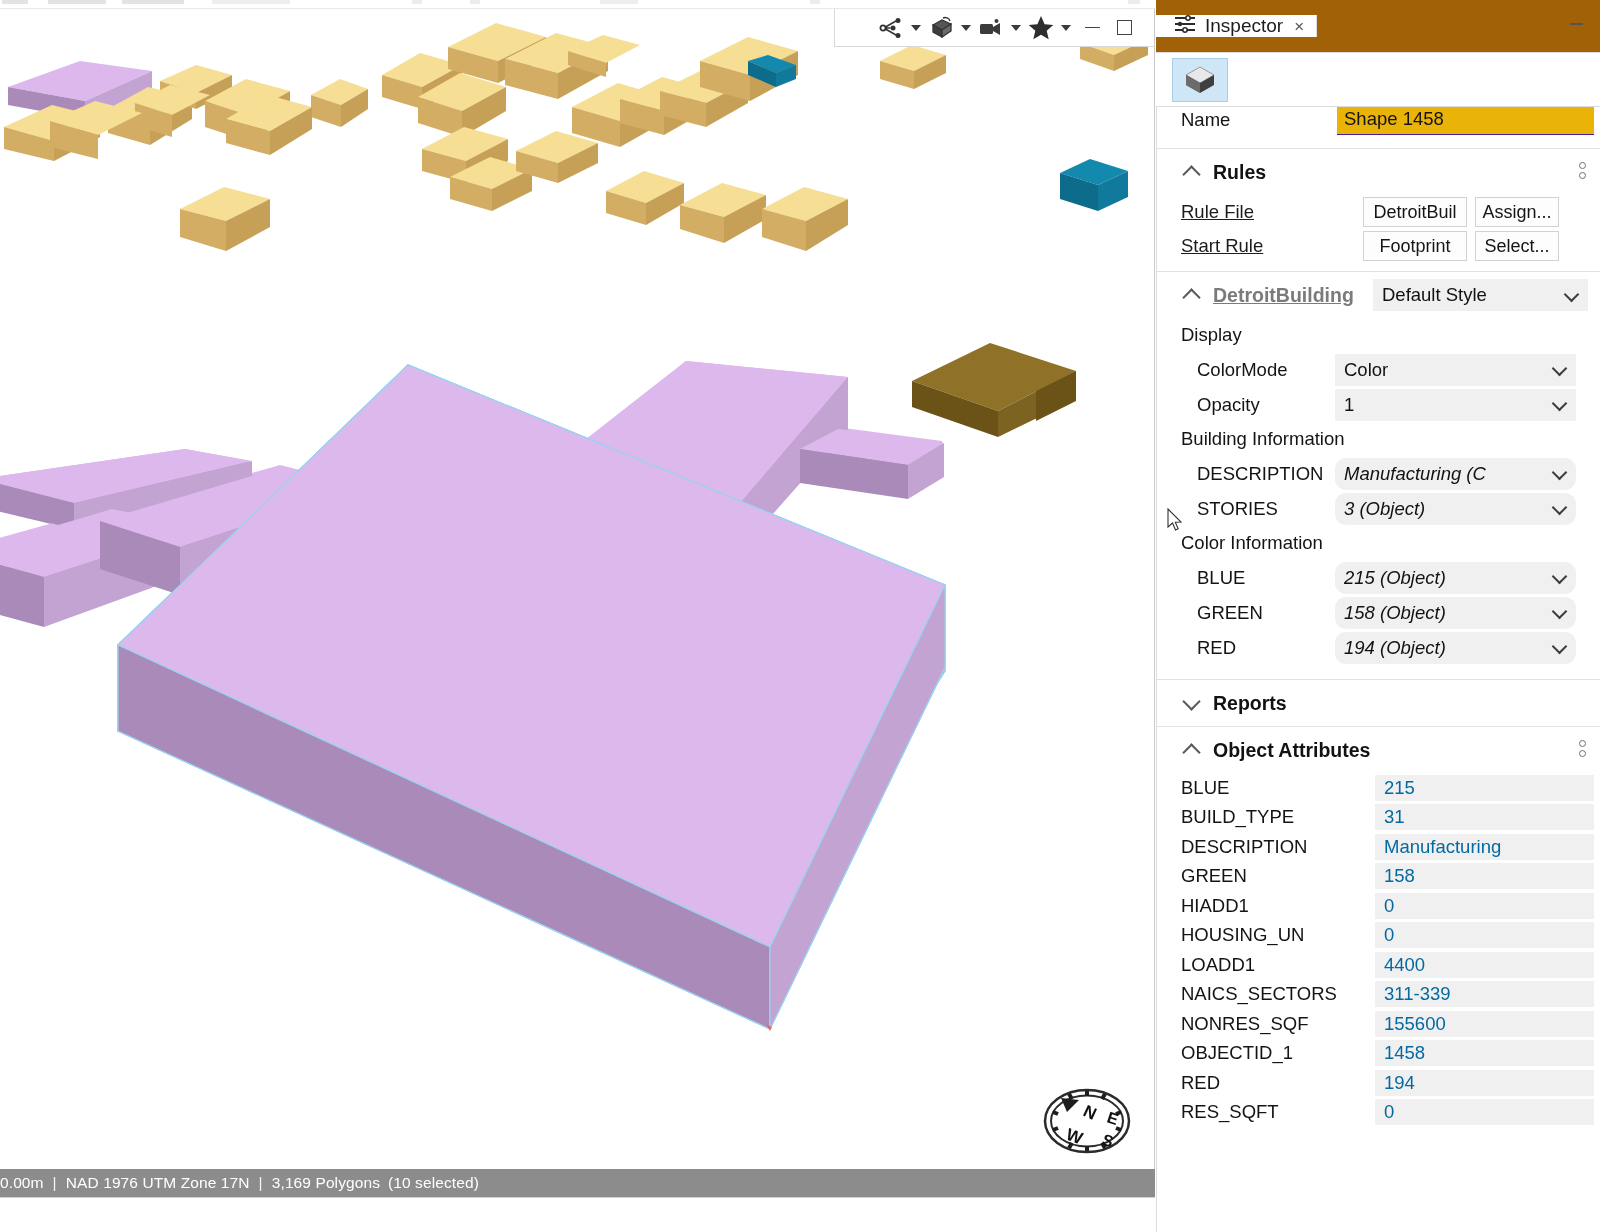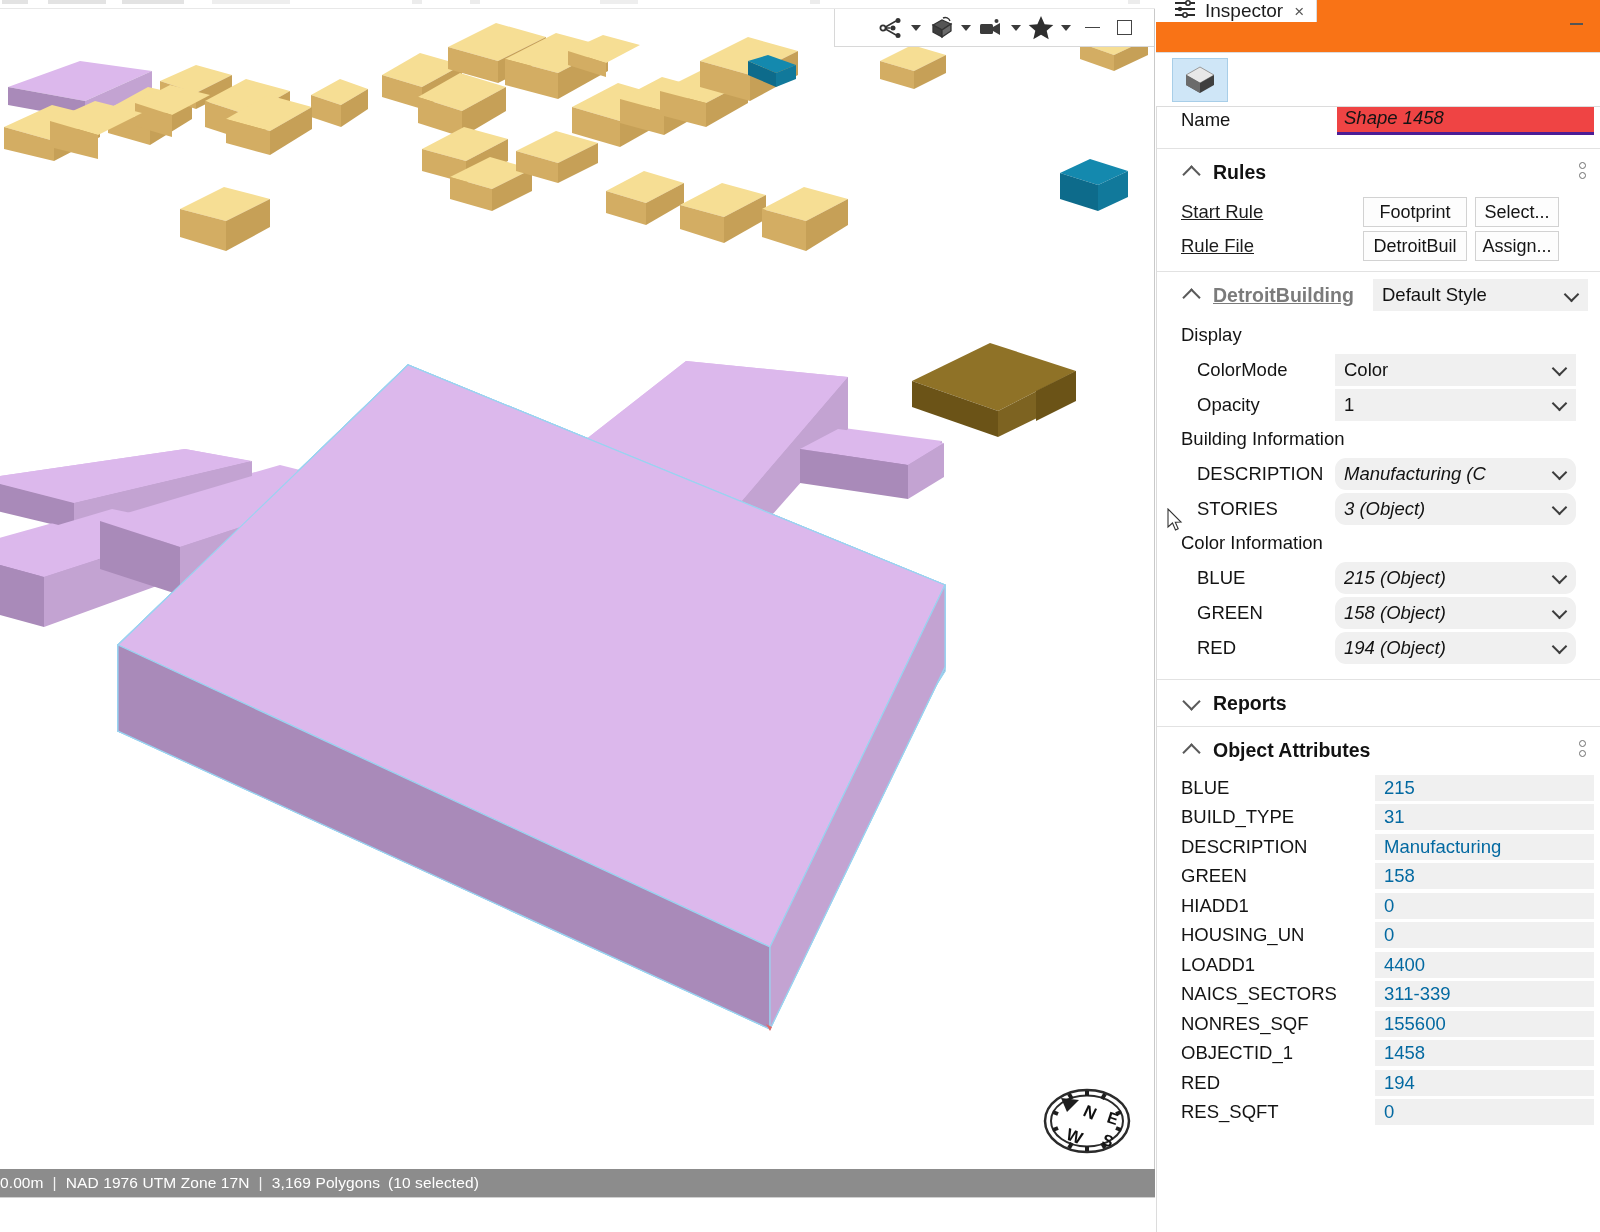--- a/index.html
+++ b/index.html
@@ -104,23 +104,23 @@
 
   
   .inspector {
     position: absolute; left: 1156px; top: 0;
     width: 444px; height: 1232px;
     background: #ffffff;
   }
   .tabbar {
     position: relative;
     height: 53px;
-    background: #f97316;
+    background: #a16207;
     border-bottom: 1px solid #dcdcdc;
-    display: flex; align-items: flex-start;
+    display: flex; align-items: center;
   }
   .tab-active {
     background: #ffffff;
     border-right: 1px solid #dcdcdc;
     display: flex; align-items: center;
     padding: 0 12px 0 18px;
     gap: 9px;
     min-width: 150px;
     cursor: pointer;
   }
@@ -165,26 +165,25 @@
 
   .name-row {
     display: flex; align-items: center;
     height: 42px;
     padding: 0 0 16px 24px;
     border-bottom: 1px solid #e2e2e2;
   }
   .name-label { width: 156px; font-size: 18.5px; color: #141414; }
   .name-input {
     flex: 1; height: 30px;
-    background: #ef4444;
-    border: none; border-bottom: 3px solid #4c1d95;
+    background: #eab308;
+    border: none; border-bottom: 1px solid #4c1d95;
     font-size: 18.5px; color: #141414;
     display: flex; align-items: center; padding-left: 7px;
     margin-right: 6px;
-    font-style: italic;
   }
 
   
   .sect-head {
     display: flex; align-items: center;
     height: 46px; padding-left: 24px; padding-right: 16px;
     position: relative;
   }
   .chev {
     width: 22px; height: 22px; position: relative; margin-right: 10px;
@@ -729,28 +728,28 @@
       <div class="sect-head">
         <span class="chev"></span>
         <span class="sect-title">Rules</span>
         <span class="kebab">
           <i></i>
             <i></i>
         </span>
       </div>
 
       <div class="rule-row">
+        <span class="rule-link">Rule File</span>
+        <div class="btn-flat">DetroitBuil</div>
+        <div class="btn-flat sm">Assign...</div>
+      </div>
+      <div class="rule-row">
         <span class="rule-link">Start Rule</span>
         <div class="btn-flat">Footprint</div>
         <div class="btn-flat sm">Select...</div>
-      </div>
-      <div class="rule-row">
-        <span class="rule-link">Rule File</span>
-        <div class="btn-flat">DetroitBuil</div>
-        <div class="btn-flat sm">Assign...</div>
       </div>
 
       <div style="height:8px"></div>
       <div class="divider"></div>
 
       <div class="style-head">
         <span class="chev"></span>
         <span class="style-name">DetroitBuilding</span>
         <div class="combo">
           <span class="txt">Default Style</span>

